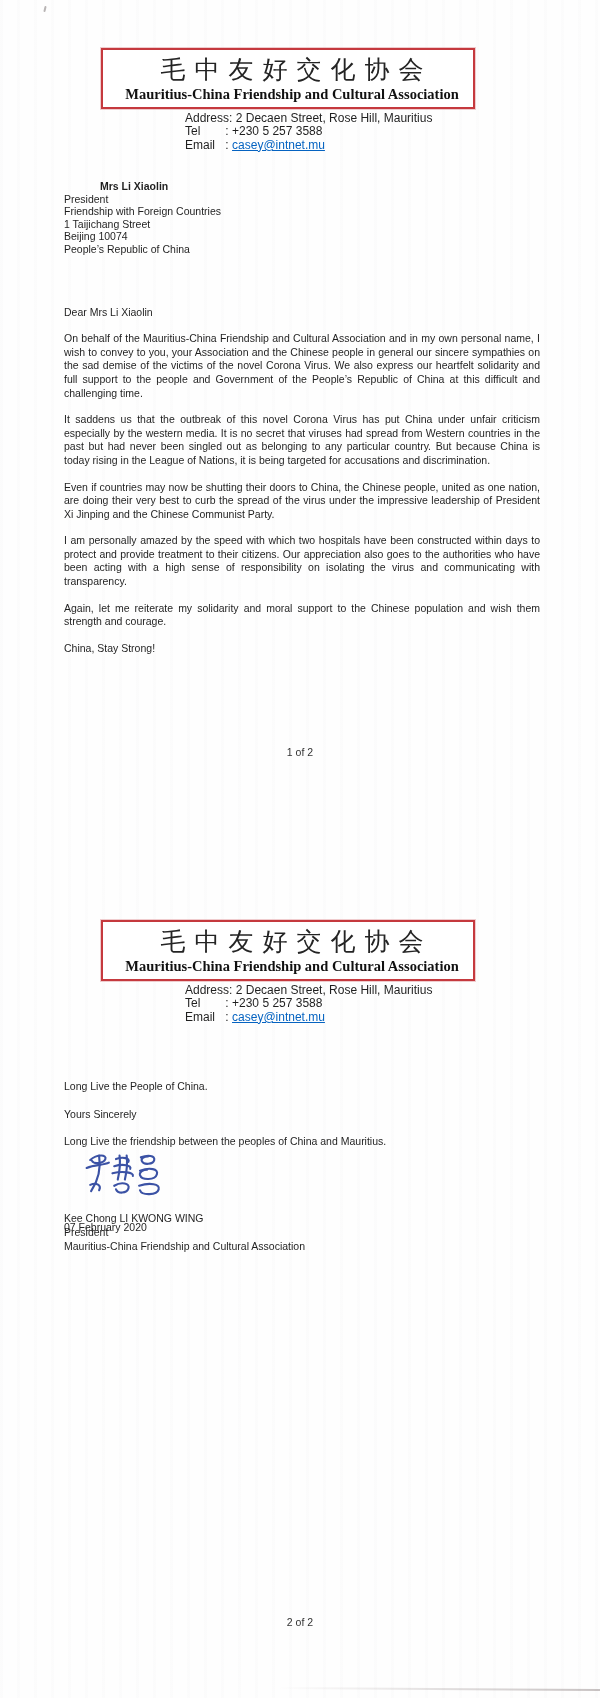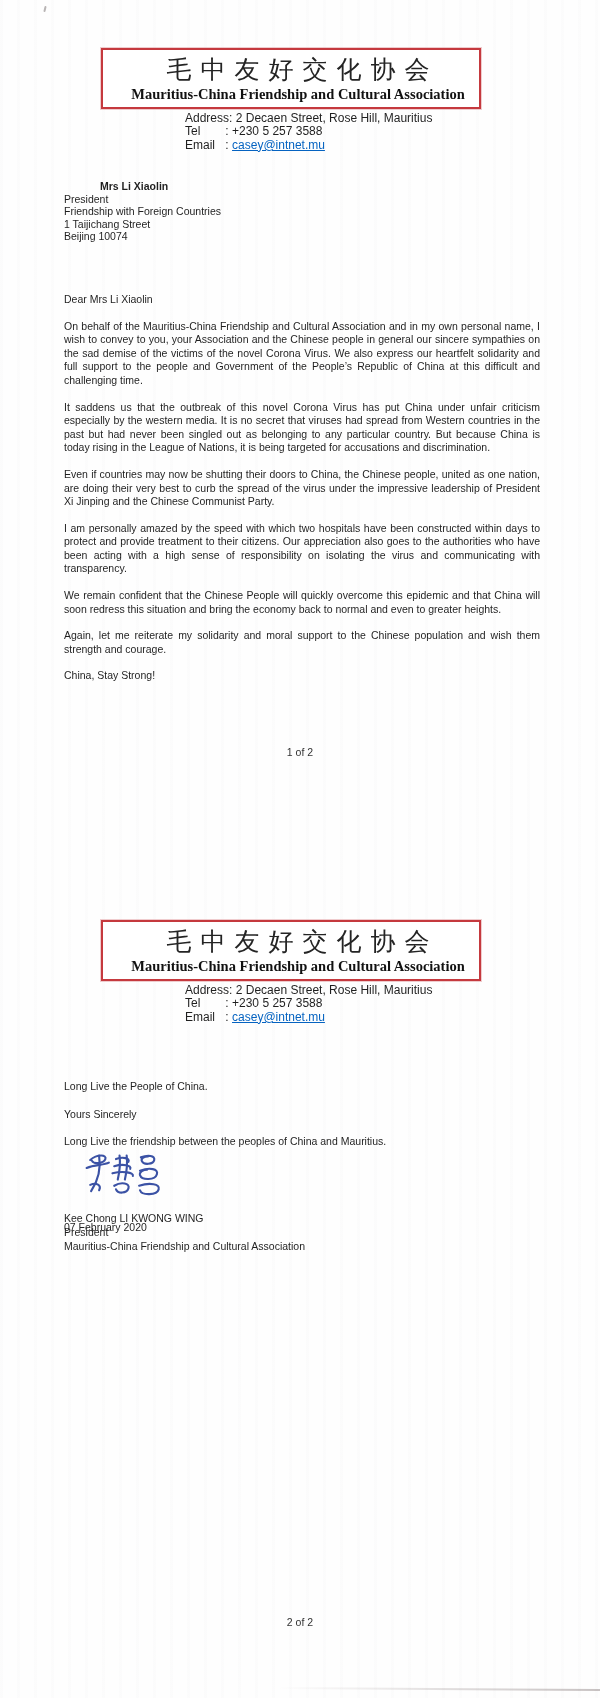--- a/index.html
+++ b/index.html
@@ -6,21 +6,21 @@
   .sheet{
     position:relative;width:600px;height:1698px;overflow:hidden;
     background:#fefefe;
     background-image:repeating-linear-gradient(90deg, rgba(130,130,140,0.018) 0 3px, rgba(255,255,255,0) 3px 17px);
     font-family:"Liberation Sans","DejaVu Sans",sans-serif;color:#1f1f1f;
   }
   .speck{position:absolute;left:44px;top:6px;width:2px;height:6px;background:#b9b5b5;border-radius:1px;transform:rotate(14deg);overflow:hidden;color:transparent;font-size:4px;}
   
   .header-box{
     position:absolute;left:101px;width:362px;border:2px solid #c5393e;
-    text-align:center;padding:3px 0 4px 14px;background:#fff;
+    text-align:center;padding:3px 0 4px 8px;background:#fff;
     box-shadow:0 0 0 1px rgba(197,57,62,0.25);
   }
   .hb1{top:48px;} .hb2{top:920px;}
   .cn-title{font-size:25px;line-height:33px;letter-spacing:9px;text-indent:9px;color:#242424;font-weight:500;white-space:nowrap;}
   .en-title{font-family:"Liberation Serif","DejaVu Serif",serif;font-weight:bold;font-size:14.5px;line-height:17px;color:#111;}
   
   .contact{position:absolute;left:185px;font-size:12px;line-height:13.4px;}
   .ct1{top:112px;} .ct2{top:984px;}
   .c-label{display:inline-block;min-width:37px;}
   .link{text-decoration:underline;color:#0563c1;cursor:pointer;}
@@ -76,29 +76,29 @@
       </div>
     </div>
 
     <div class="body1">
       <div class="recipient">
         <div class="r-line bold">Mrs Li Xiaolin</div>
         <div class="r-line">President</div>
         <div class="r-line">Friendship with Foreign Countries</div>
         <div class="r-line">1 Taijichang Street</div>
         <div class="r-line">Beijing 10074</div>
+        <div class="r-line">People’s Republic of China</div>
       </div>
 
       <p class="salutation">Dear Mrs Li Xiaolin</p>
 
       <p class="para">On behalf of the Mauritius-China Friendship and Cultural Association and in my own personal name, I wish to convey to you, your Association and the Chinese people in general our sincere sympathies on the sad demise of the victims of the novel Corona Virus. We also express our heartfelt solidarity and full support to the people and Government of the People’s Republic of China at this difficult and challenging time.</p>
       <p class="para">It saddens us that the outbreak of this novel Corona Virus has put China under unfair criticism especially by the western media. It is no secret that viruses had spread from Western countries in the past but had never been singled out as belonging to any particular country.  But because China is today rising in the League of Nations, it is being targeted for accusations and discrimination.</p>
       <p class="para">Even if countries may now be shutting their doors to China, the Chinese people, united as one nation, are doing their very best to curb the spread of the virus under the impressive leadership of President Xi Jinping and the Chinese Communist Party.</p>
       <p class="para">I am personally amazed by the speed with which two hospitals have been constructed within days to protect and provide treatment to their citizens.  Our appreciation also goes to the authorities who have been acting with a high sense of responsibility on isolating the virus and communicating with transparency.</p>
-      <p class="para">We remain confident that the Chinese People will quickly overcome this epidemic and that China will soon redress this situation and bring the economy back to normal and even to greater heights.</p>
       <p class="para">Again, let me reiterate my solidarity and moral support to the Chinese population and wish them strength and courage.</p>
 
       <p class="closing">China, Stay Strong!</p>
     </div>
 
     <div class="pageno no1">1 of 2</div>
   </section>
 
   <section>
 

